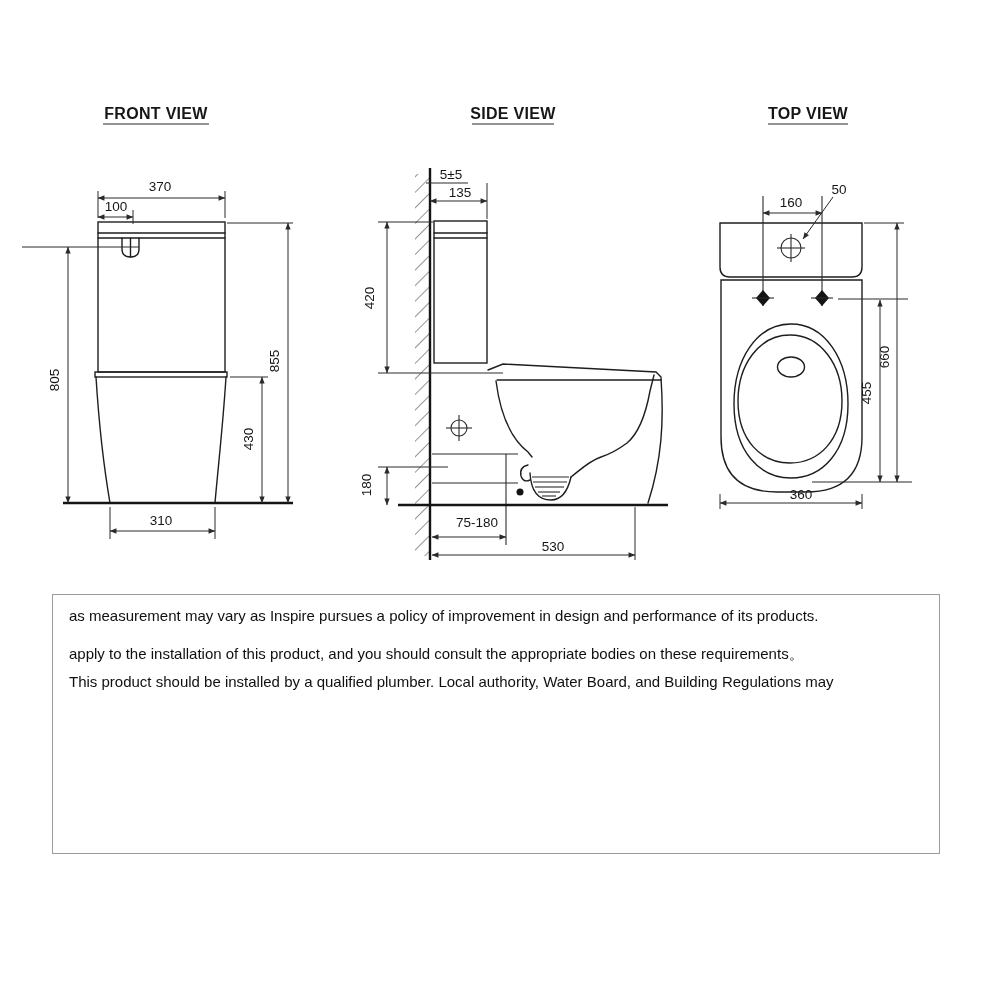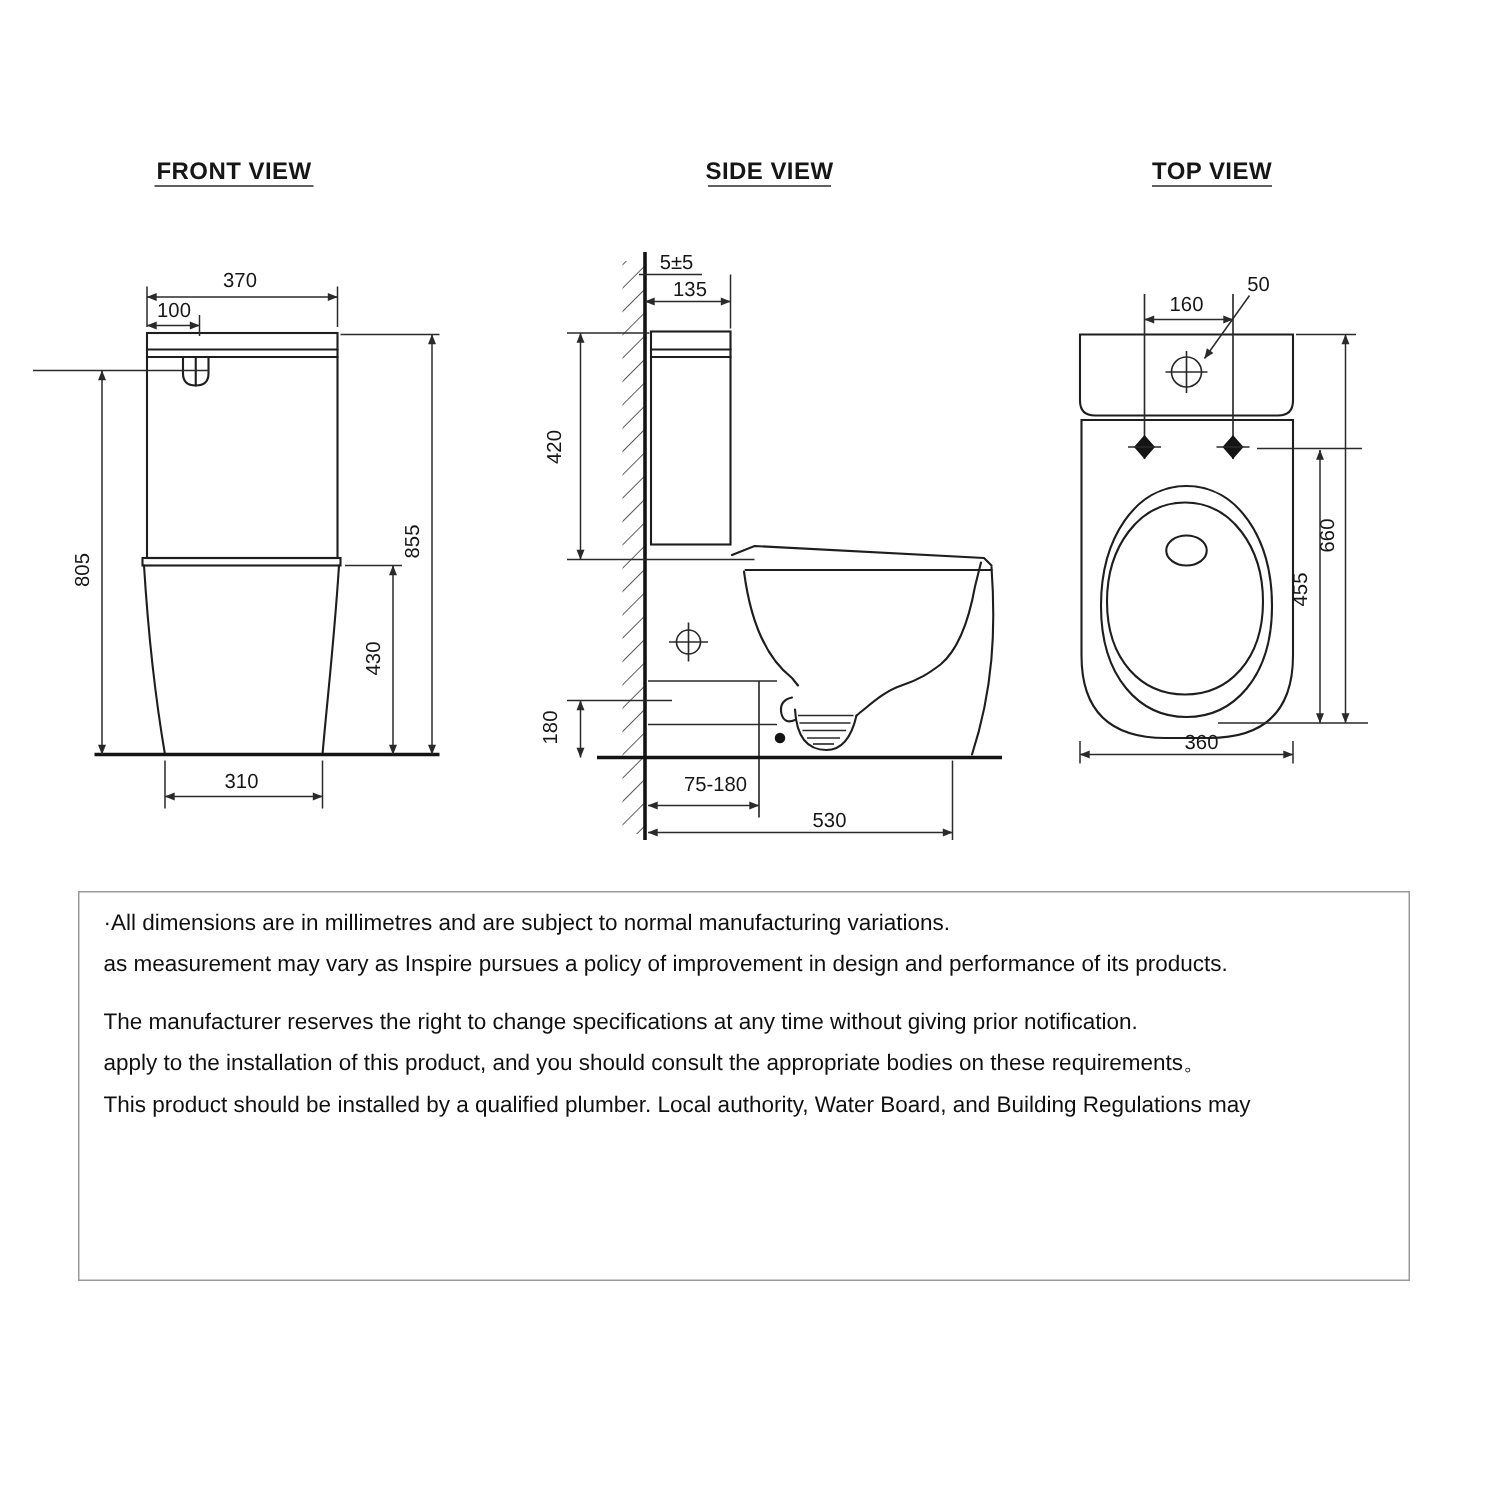--- a/index.html
+++ b/index.html
@@ -237,23 +237,21 @@
       <line class="dim" x1="720" y1="494" x2="720" y2="509"></line>
       <line class="dim" x1="862" y1="494" x2="862" y2="509"></line>
       <line class="dim" x1="720" y1="503" x2="862" y2="503" marker-start="url(#arw)" marker-end="url(#arw)"></line>
       <text class="dimlabel" x="801" y="499" text-anchor="middle">360</text>
     </g>
   </g>
 </svg>
 
 <div class="notes">
   <div>
-    <div class="note-line">·All dimensions are in millimetres and are subject to normal manufacturing variations.</div>
     <div class="note-line">as measurement may vary as Inspire pursues a policy of improvement in design and performance of its products.</div>
   </div>
   <div class="para2">
-    <div class="note-line">The manufacturer reserves the right to change specifications at any time without giving prior notification.</div>
     <div class="note-line">apply to the installation of this product, and you should consult the appropriate bodies on these requirements。</div>
     <div class="note-line">This product should be installed by a qualified plumber. Local authority, Water Board, and Building Regulations may</div>
   </div>
 </div>
 
 </div>
 
 </body></html>

